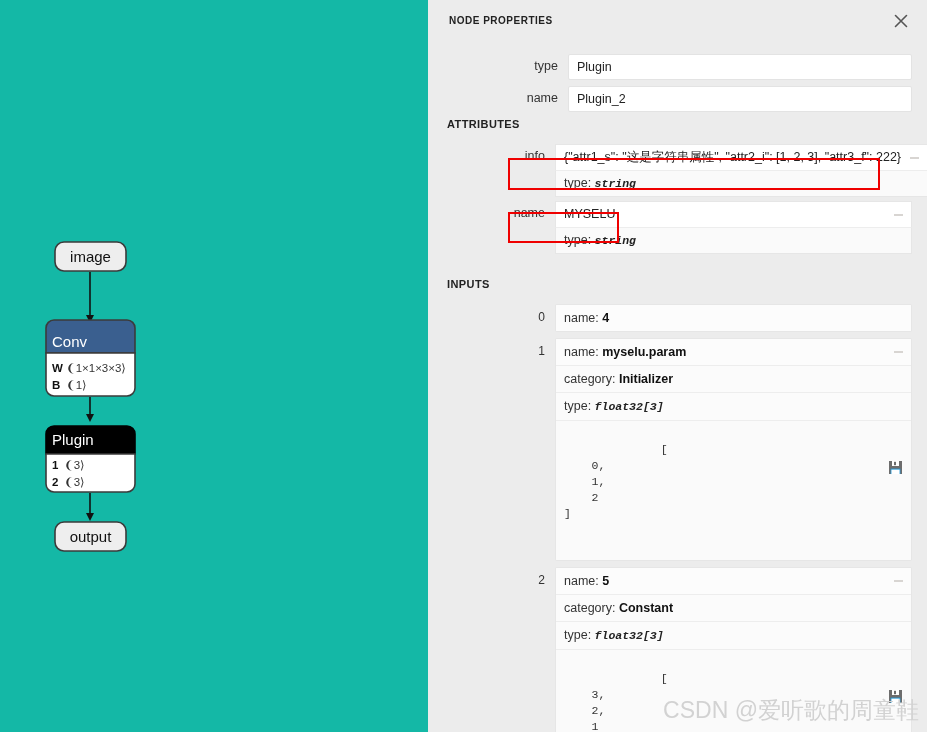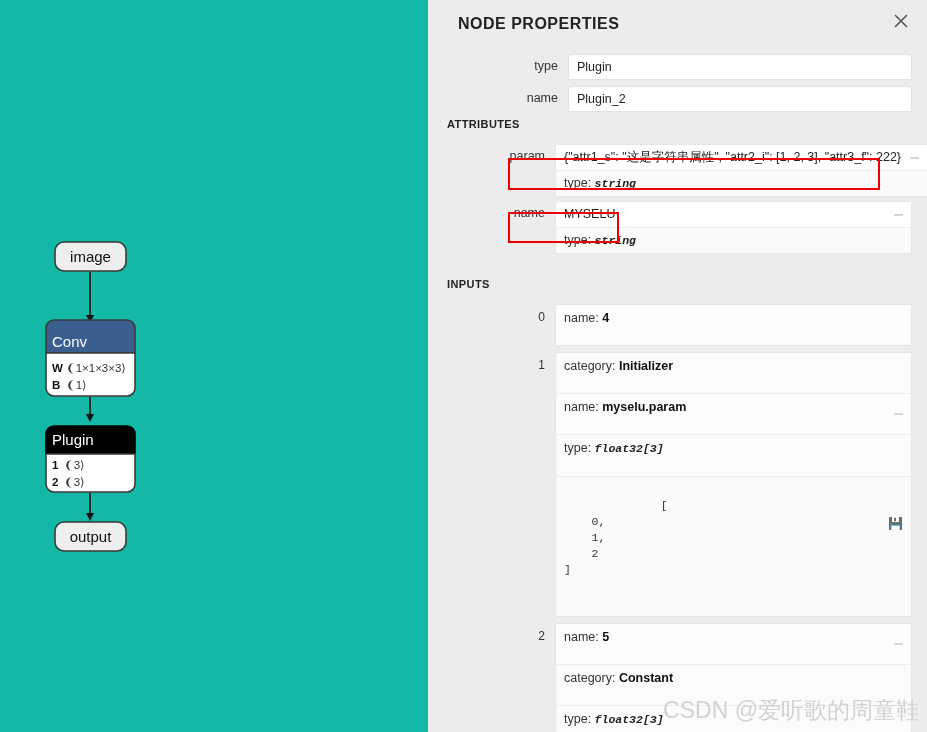--- a/index.html
+++ b/index.html
@@ -46,22 +46,22 @@
     position: absolute; left: 428px; top: 0;
     width: 499px; height: 732px;
     background: #ececec;
     overflow: hidden;
   }
   #panel-header {
     position: relative;
     height: 46px;
   }
   #panel-title {
-    position: absolute; left: 30px; top: 15px;
-    font-size: 16px; font-weight: bold;
+    position: absolute; left: 21px; top: 15px;
+    font-size: 10px; font-weight: bold;
     letter-spacing: 0.5px;
     color: #222222;
   }
   #panel-close {
     position: absolute; right: 16px; top: 11px;
     width: 20px; height: 20px;
     cursor: pointer;
     color: #555;
   }
   #panel-close svg { display: block; }
@@ -191,21 +191,21 @@
     margin-right: 15px;
     border: 1px solid #e6e6e6;
     border-radius: 2px;
     overflow: hidden;
     background: #fff;
   }
   .io-line {
     position: relative;
     background: #fbfbfb;
     border-bottom: 1px solid #ededed;
-    padding: 3px 26px 17px 8px;
+    padding: 3px 26px 3px 8px;
     font-size: 12.5px;
     color: #333333;
     line-height: 20px;
     min-height: 26px;
   }
   .io-line.first { background: #fcfcfc; }
   .io-line:last-child { border-bottom: none; }
   .io-array {
     position: relative;
     background: #fafafa;
@@ -314,21 +314,21 @@
         <div class="kv-field">Plugin_2</div>
       </div>
     </div>
 
     <div style="">
       <div class="section-title">ATTRIBUTES</div>
 
       <div style="margin-top:14px;">
 
         <div class="attr-item">
-          <div class="attr-label">param</div>
+          <div class="attr-label">info</div>
           <div class="attr-body">
             <div class="attr-valuerow">
               <span>{"attr1_s": "这是字符串属性", "attr2_i": [1, 2, 3], "attr3_f": 222}</span>
               <span class="mini-dash"></span>
             </div>
             <div class="attr-typerow">
               <span>type:</span>
               <span class="mono-b">string</span>
             </div>
           </div>
@@ -361,28 +361,28 @@
             <div class="io-line first">
               <span>name:</span>
               <span class="bold-b">4</span>
             </div>
           </div>
         </div>
 
         <div class="io-item">
           <div class="io-index">1</div>
           <div class="io-body">
-            <div class="io-line">
-              <span>category:</span>
-              <span class="bold-b">Initializer</span>
-            </div>
             <div class="io-line first">
               <span>name:</span>
               <span class="bold-b">myselu.param</span>
               <span class="mini-dash"></span>
+            </div>
+            <div class="io-line">
+              <span>category:</span>
+              <span class="bold-b">Initializer</span>
             </div>
             <div class="io-line">
               <span>type:</span>
               <span class="mono-b">float32[3]</span>
             </div>
             <div class="io-array">
               <span>[
     0,
     1,
     2

